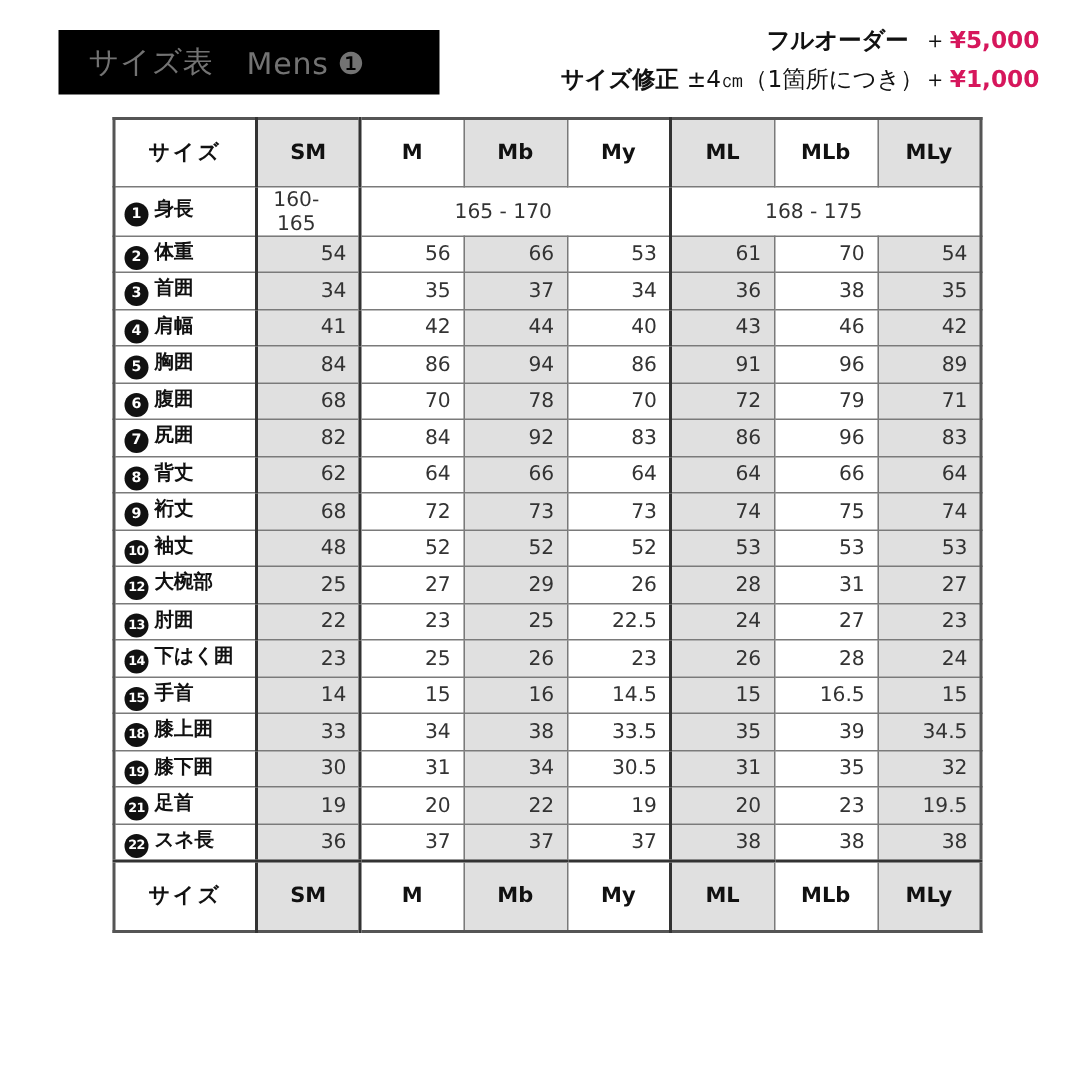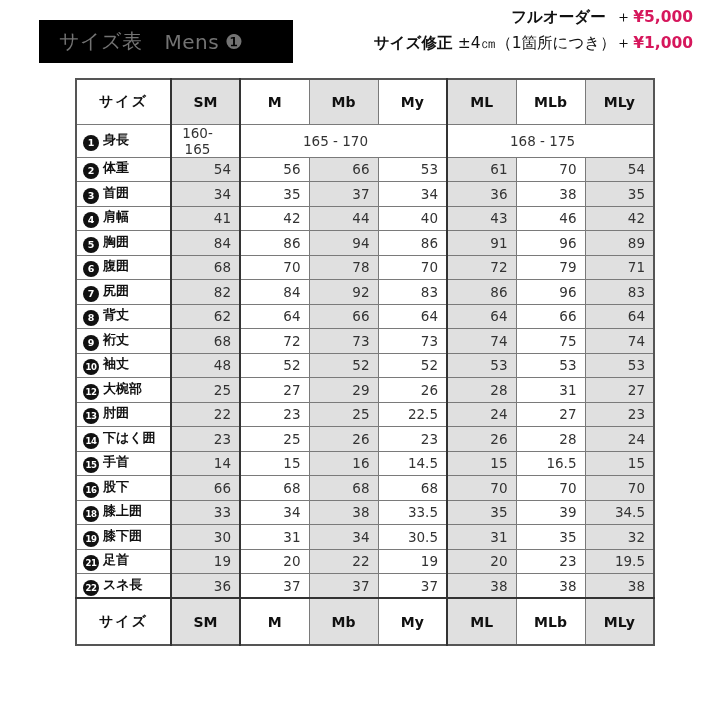--- a/index.html
+++ b/index.html
@@ -3,21 +3,21 @@
 <meta charset="utf-8">
 <style>
   html, body { margin: 0; padding: 0; background: #ffffff; }
   body { width: 720px; height: 720px; position: relative; overflow: hidden;
          font-family: "DejaVu Sans", "Liberation Sans", sans-serif; color: #111; }
   .title-box { position: absolute; left: 39px; top: 20px; width: 254px; height: 43px;
                background: #000; color: #737373; display: flex; align-items: center;
                padding-left: 20px; box-sizing: border-box; font-size: 20px; font-weight: normal;
                letter-spacing: 0.5px; white-space: nowrap; }
   .title-box .sep { display: inline-block; width: 22px; }
-  .pricing { position: absolute; right: 27px; top: 4px; text-align: right; font-weight: bold;
+  .pricing { position: absolute; right: 27px; top: 14px; text-align: right; font-weight: bold;
              font-size: 15.5px; line-height: 26px; white-space: nowrap; }
   .pricing .price { color: #d6175c; }
   .pricing .plus { font-weight: normal; margin: 0 2px 0 10px; }
   .pricing .note { font-weight: normal; }
   table.size { position: absolute; left: 75px; top: 78px; border-collapse: collapse;
                font-family: "DejaVu Sans", sans-serif; }
   table.size td, table.size th { border: 1px solid #7a7a7a; padding: 0; box-sizing: border-box; }
   table.size col.c-label { width: 95px; }
   table.size col.c-v { width: 69px; }
   .gray { background: #e0e0e0; }
@@ -208,30 +208,20 @@
         <td class="lbl"><span class="num" style="font-size: 8.5px; letter-spacing: -0.5px;">15</span><span>手首</span></td>
         <td class="gray bl">14</td>
         <td class="bl">15</td>
         <td class="gray">16</td>
         <td class="">14.5</td>
         <td class="gray bl">15</td>
         <td class="">16.5</td>
         <td class="gray">15</td>
       </tr>
       <tr class="data">
-        <td class="lbl"><span class="num" style="font-size: 8.5px; letter-spacing: -0.5px;">16</span><span>股下</span></td>
-        <td class="gray bl">66</td>
-        <td class="bl">68</td>
-        <td class="gray">68</td>
-        <td class="">68</td>
-        <td class="gray bl">70</td>
-        <td class="">70</td>
-        <td class="gray">70</td>
-      </tr>
-      <tr class="data">
         <td class="lbl"><span class="num" style="font-size: 8.5px; letter-spacing: -0.5px;">18</span><span>膝上囲</span></td>
         <td class="gray bl">33</td>
         <td class="bl">34</td>
         <td class="gray">38</td>
         <td class="">33.5</td>
         <td class="gray bl">35</td>
         <td class="">39</td>
         <td class="gray">34.5</td>
       </tr>
       <tr class="data">

